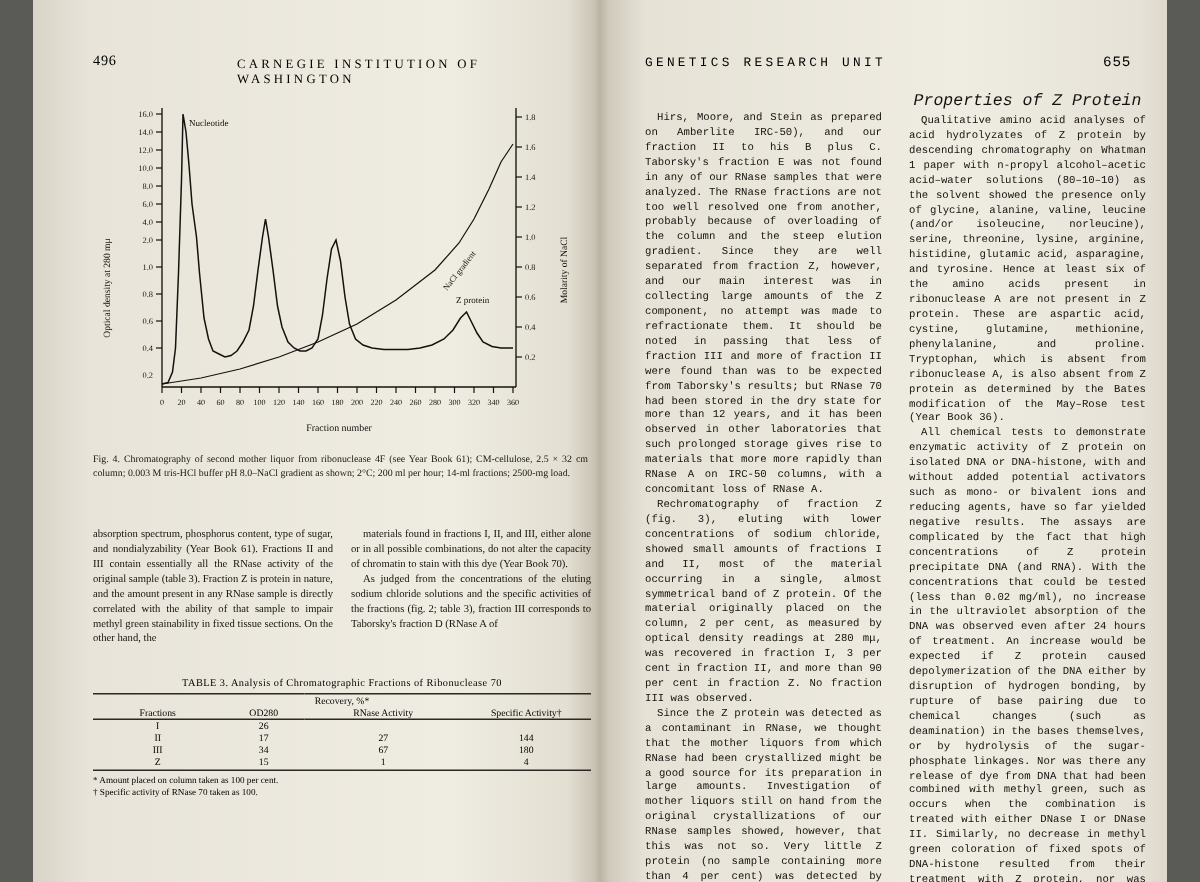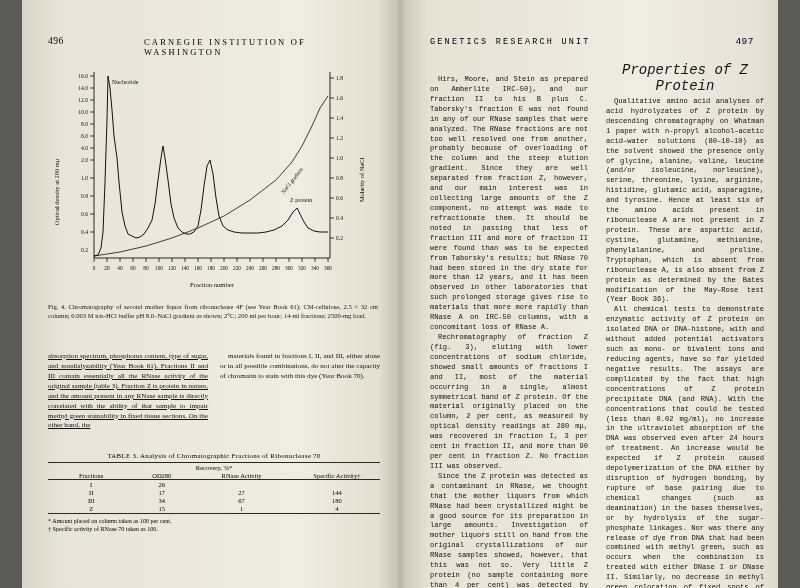--- a/index.html
+++ b/index.html
@@ -22,21 +22,21 @@
         #c9c4b4 396px,
         #b9b4a4 400px,
         #cfcabb 406px,
         #e6e2d6 430px,
         #efece2 640px,
         #e6e2d8 760px,
         #ddd8ca 778px,
         #5a5a56 778px, #5a5a56 800px);
   }
   .pagesheet{position:absolute;top:0;height:588px;}
-  .left-page{left:4px;width:378px;}
+  .left-page{left:18px;width:378px;}
   .right-page{left:406px;width:372px;font-family:Liberation Mono, monospace;}
 
   .col{position:absolute;color:#15130f;}
 
   
   .folio{
     position:absolute;font-size:9.5px;letter-spacing:.5px;
   }
   .runhead{
     position:absolute;font-size:8.5px;letter-spacing:2.2px;
@@ -51,25 +51,25 @@
   }
 
   
   .bodytext{
     font-size:7.1px;line-height:1.4;text-align:justify;
     text-justify:inter-word;color:#14120e;
     hyphens:auto;
   }
   .bodytext p{margin:0 0 0 0;text-indent:8px;}
 
-  .lcol1{left:44px;top:352px;width:160px;text-decoration:underline;}
+  .lcol1{left:44px;top:352px;width:160px;}
   .lcol2{left:216px;top:352px;width:160px;}
 
   .sechead{
-    font-size:14px;font-style:italic;text-align:center;margin-bottom:3px;
+    font-size:11px;font-style:italic;text-align:center;margin-bottom:3px;
   }
 
   
   .tablewrap{position:absolute;left:44px;top:452px;width:332px;}
   .tbl-title{font-size:6.9px;text-align:center;letter-spacing:.3px;margin-bottom:3px;}
   table.data{border-collapse:collapse;width:100%;font-size:6.5px;}
   table.data th,table.data td{padding:0.5px 2px;font-weight:normal;}
   .rule{border-top:1px solid #2a2822;}
   .thead-c{text-align:center;}
   .foot{font-size:6.1px;line-height:1.35;margin-top:3px;}
@@ -204,20 +204,21 @@
           <text x="238" y="140">Z protein</text>
         </g>
       </svg>
     </div>
 
     <div class="figcaption">Fig. 4.  Chromatography of second mother liquor from ribonuclease 4F (see Year Book 61); CM-cellulose, 2.5 × 32 cm column; 0.003 M tris-HCl buffer pH 8.0–NaCl gradient as shown; 2°C; 200 ml per hour; 14-ml fractions; 2500-mg load.</div>
 
     <div class="col bodytext lcol1">absorption spectrum, phosphorus content, type of sugar, and nondialyzability (Year Book 61). Fractions II and III contain essentially all the RNase activity of the original sample (table 3). Fraction Z is protein in nature, and the amount present in any RNase sample is directly correlated with the ability of that sample to impair methyl green stainability in fixed tissue sections. On the other hand, the</div>
     <div class="col bodytext lcol2">
         <p>materials found in fractions I, II, and III, either alone or in all possible combinations, do not alter the capacity of chromatin to stain with this dye (Year Book 70).</p>
+        <p>As judged from the concentrations of the eluting sodium chloride solutions and the specific activities of the fractions (fig. 2; table 3), fraction III corresponds to Taborsky's fraction D (RNase A of</p>
       </div>
 
     <div class="tablewrap">
       <div class="tbl-title">TABLE 3.  Analysis of Chromatographic Fractions of Ribonuclease 70</div>
       <table class="data">
         <thead>
           <tr>
             <th class="rule" style="width:26%;"></th>
             <th class="rule thead-c" colspan="2">Recovery, %*</th>
             <th class="rule" style="width:26%;"></th>
@@ -257,21 +258,21 @@
         </tbody>
       </table>
       <div style="border-top:1px solid #2a2822;margin-top:1px;"></div>
       <div class="foot">* Amount placed on column taken as 100 per cent.</div>
       <div class="foot" style="margin-top:0;">† Specific activity of RNase 70 taken as 100.</div>
     </div>
   </div>
 
   <div class="pagesheet right-page">
     <div class="runhead" style="left:24px;top:37px;">GENETICS RESEARCH UNIT</div>
-    <div class="folio" style="right:24px;top:36px;">497</div>
+    <div class="folio" style="right:24px;top:36px;">655</div>
 
     <div class="col bodytext" style="left:24px;top:75px;width:158px;">
         <p>Hirs, Moore, and Stein as prepared on Amberlite IRC-50), and our fraction II to his B plus C. Taborsky's fraction E was not found in any of our RNase samples that were analyzed. The RNase fractions are not too well resolved one from another, probably because of overloading of the column and the steep elution gradient. Since they are well separated from fraction Z, however, and our main interest was in collecting large amounts of the Z component, no attempt was made to refractionate them. It should be noted in passing that less of fraction III and more of fraction II were found than was to be expected from Taborsky's results; but RNase 70 had been stored in the dry state for more than 12 years, and it has been observed in other laboratories that such prolonged storage gives rise to materials that more more rapidly than RNase A on IRC-50 columns, with a concomitant loss of RNase A.</p>
         <p>Rechromatography of fraction Z (fig. 3), eluting with lower concentrations of sodium chloride, showed small amounts of fractions I and II, most of the material occurring in a single, almost symmetrical band of Z protein. Of the material originally placed on the column, 2 per cent, as measured by optical density readings at 280 mμ, was recovered in fraction I, 3 per cent in fraction II, and more than 90 per cent in fraction Z. No fraction III was observed.</p>
         <p>Since the Z protein was detected as a contaminant in RNase, we thought that the mother liquors from which RNase had been crystallized might be a good source for its preparation in large amounts. Investigation of mother liquors still on hand from the original crystallizations of our RNase samples showed, however, that this was not so. Very little Z protein (no sample containing more than 4 per cent) was detected by chromatography (fig. 4), and none of the samples was active in reducing methyl green stainability. As can be seen by the figure, however, they were potent sources of the deoxyribonucleotide fraction.</p>
       </div>
 
     <div class="col" style="left:200px;top:62px;width:158px;">
       <div class="sechead">Properties of Z Protein</div>
       <div class="bodytext">

